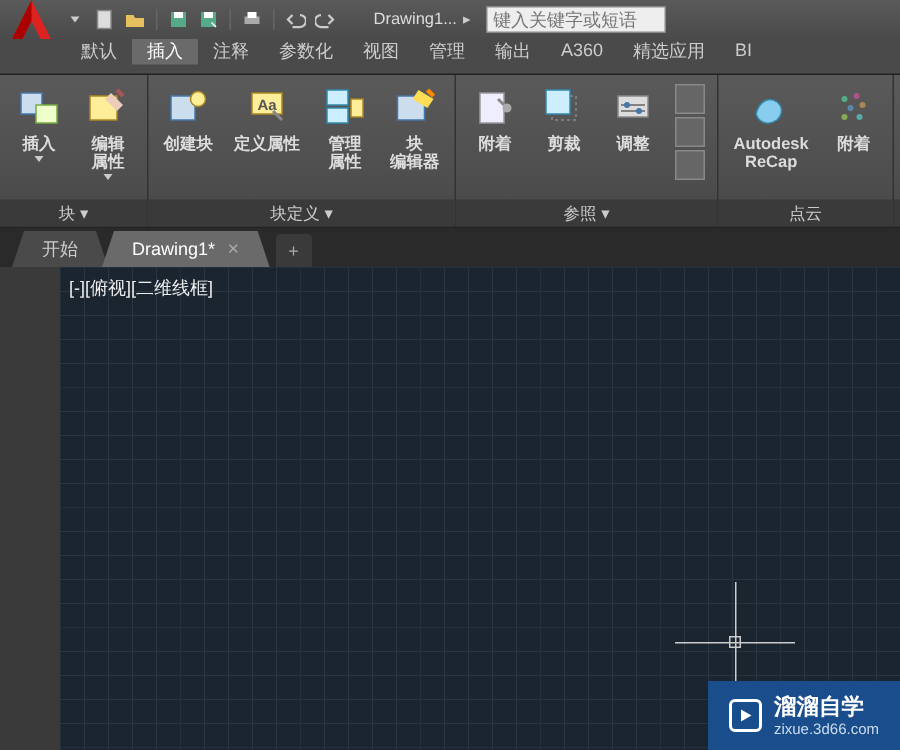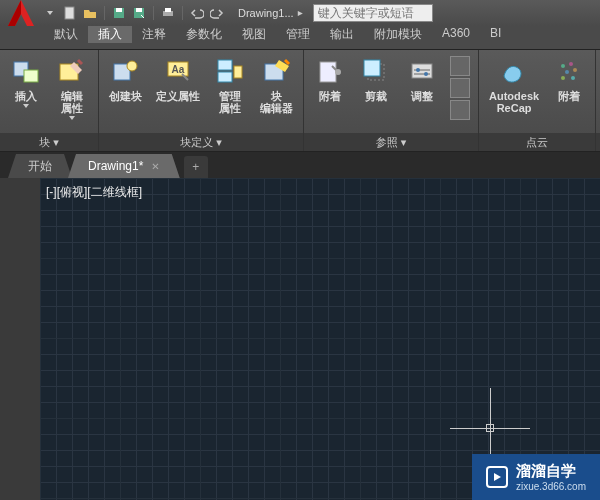--- a/index.html
+++ b/index.html
@@ -4,21 +4,21 @@
 <style>
 * { margin: 0; padding: 0; box-sizing: border-box; font-family: "Microsoft YaHei", sans-serif; }
 body { width: 600px; height: 500px; background: #3a3a3a; overflow: hidden; position: relative; }
 
 
 .titlebar { height: 26px; background: linear-gradient(#5a5a5a, #4a4a4a); display: flex; align-items: center; padding: 0 4px; gap: 4px; }
 .logo { width: 34px; height: 34px; position: relative; z-index: 10; }
 .logo svg { width: 34px; height: 34px; }
 .qat-btn { width: 16px; height: 16px; display: flex; align-items: center; justify-content: center; color: #ccc; font-size: 10px; cursor: pointer; }
 .qat-sep { width: 1px; height: 14px; background: #666; margin: 0 2px; }
-.title-area { display: flex; align-items: flex-start; gap: 4px; margin-left: 9px; }
+.title-area { display: flex; align-items: flex-start; gap: 4px; margin-left: 20px; }
 .title-text { color: #ddd; font-size: 11px; }
 .search-box { background: #eee; border: 1px solid #888; height: 18px; width: 120px; font-size: 12px; padding: 0 4px; color: #666; margin-left: 6px; }
 
 
 .menubar { height: 24px; background: #4a4a4a; display: flex; align-items: flex-start; padding-left: 44px; border-bottom: 1px solid #222; }
 .menu-tab { padding: 0 10px; display: flex; align-items: center; color: #ccc; font-size: 12px; cursor: pointer; }
 .menu-tab.active { background: #6a6a6a; color: #fff; }
 
 
 .ribbon { height: 102px; background: linear-gradient(#5a5a5a, #484848); display: flex; border-bottom: 1px solid #222; }
@@ -121,22 +121,22 @@
 </div>
 
 <div class="menubar">
   <div class="menu-tab">默认</div>
   <div class="menu-tab active">插入</div>
   <div class="menu-tab">注释</div>
   <div class="menu-tab">参数化</div>
   <div class="menu-tab">视图</div>
   <div class="menu-tab">管理</div>
   <div class="menu-tab">输出</div>
-  <div class="menu-tab">附加模块</div>
   <div class="menu-tab">A360</div>
+  <div class="menu-tab">精选应用</div>
   <div class="menu-tab">BI</div>
 </div>
 
 <div class="ribbon">
   <div class="panel">
     <div class="panel-body">
       <div class="big-btn">
         <span class="icon">
             <svg width="32" height="32" viewBox="0 0 32 32">
               <rect x="4" y="6" width="14" height="14" fill="#cde" stroke="#47a"></rect>

